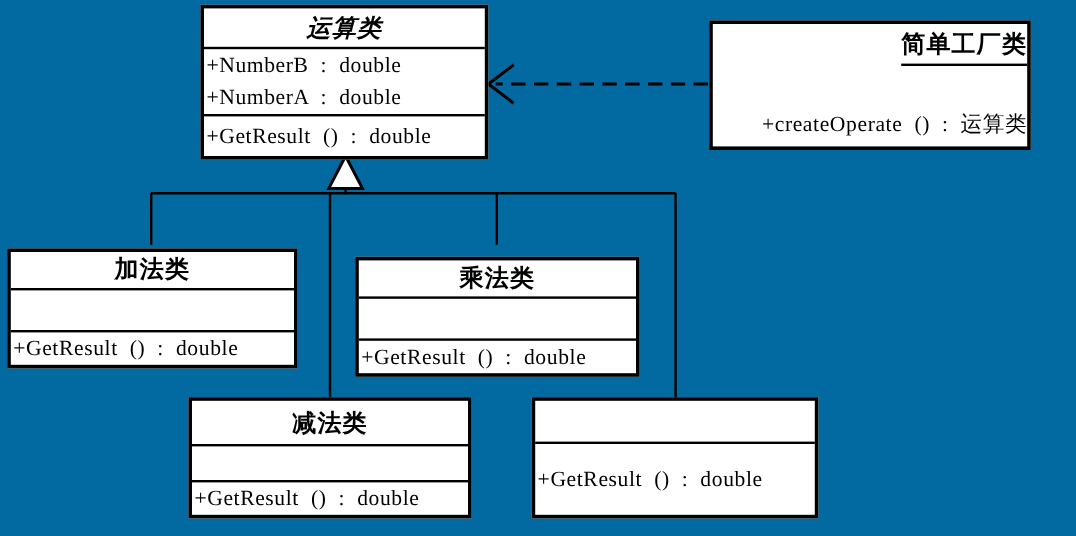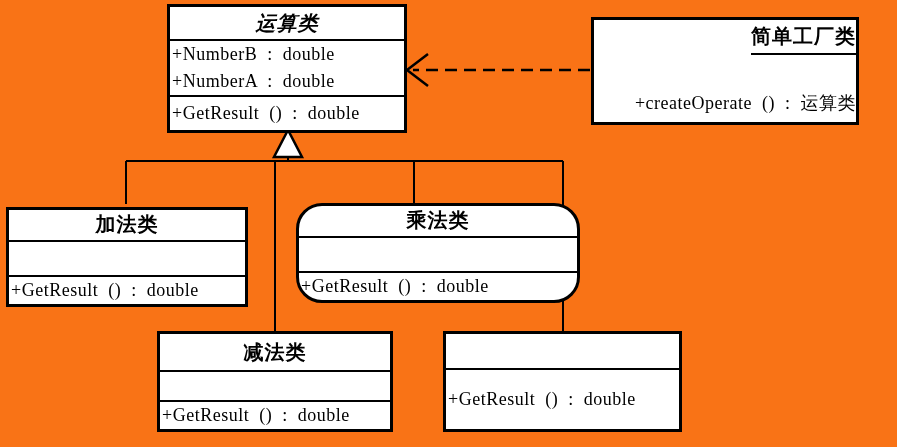--- a/index.html
+++ b/index.html
@@ -4,21 +4,21 @@
 <style>
   html, body {
     margin: 0;
     padding: 0;
     background: #ffffff;
   }
   #canvas {
     position: relative;
     width: 897px;
     height: 447px;
-    background: #f97316;
+    background: #0369a1;
     overflow: hidden;
     font-family: "Liberation Sans", sans-serif;
   }
   #connectors {
     position: absolute;
     left: 0;
     top: 0;
     pointer-events: none;
   }
   .class-box {
@@ -108,21 +108,21 @@
   </div>
 
   <div class="class-box" style="left:6px; top:207px; width:242px; height:100px;">
     <div class="sec-title" style="height:32px;">加法类</div>
     <div class="sec-attrs" style="height:36px;"></div>
     <div class="sec-methods">
       <div class="member">+GetResult () : double</div>
     </div>
   </div>
 
-  <div class="class-box" style="left:296px; top:203px; width:284px; height:100px;border-radius:26px;">
+  <div class="class-box" style="left:296px; top:214px; width:237px; height:100px;">
     <div class="sec-title" style="height:32px;">乘法类</div>
     <div class="sec-attrs" style="height:36px;"></div>
     <div class="sec-methods">
       <div class="member">+GetResult () : double</div>
     </div>
   </div>
 
   <div class="class-box" style="left:157px; top:331px; width:236px; height:101px;">
     <div class="sec-title" style="height:46px;">减法类</div>
     <div class="sec-attrs" style="height:36px;"></div>

